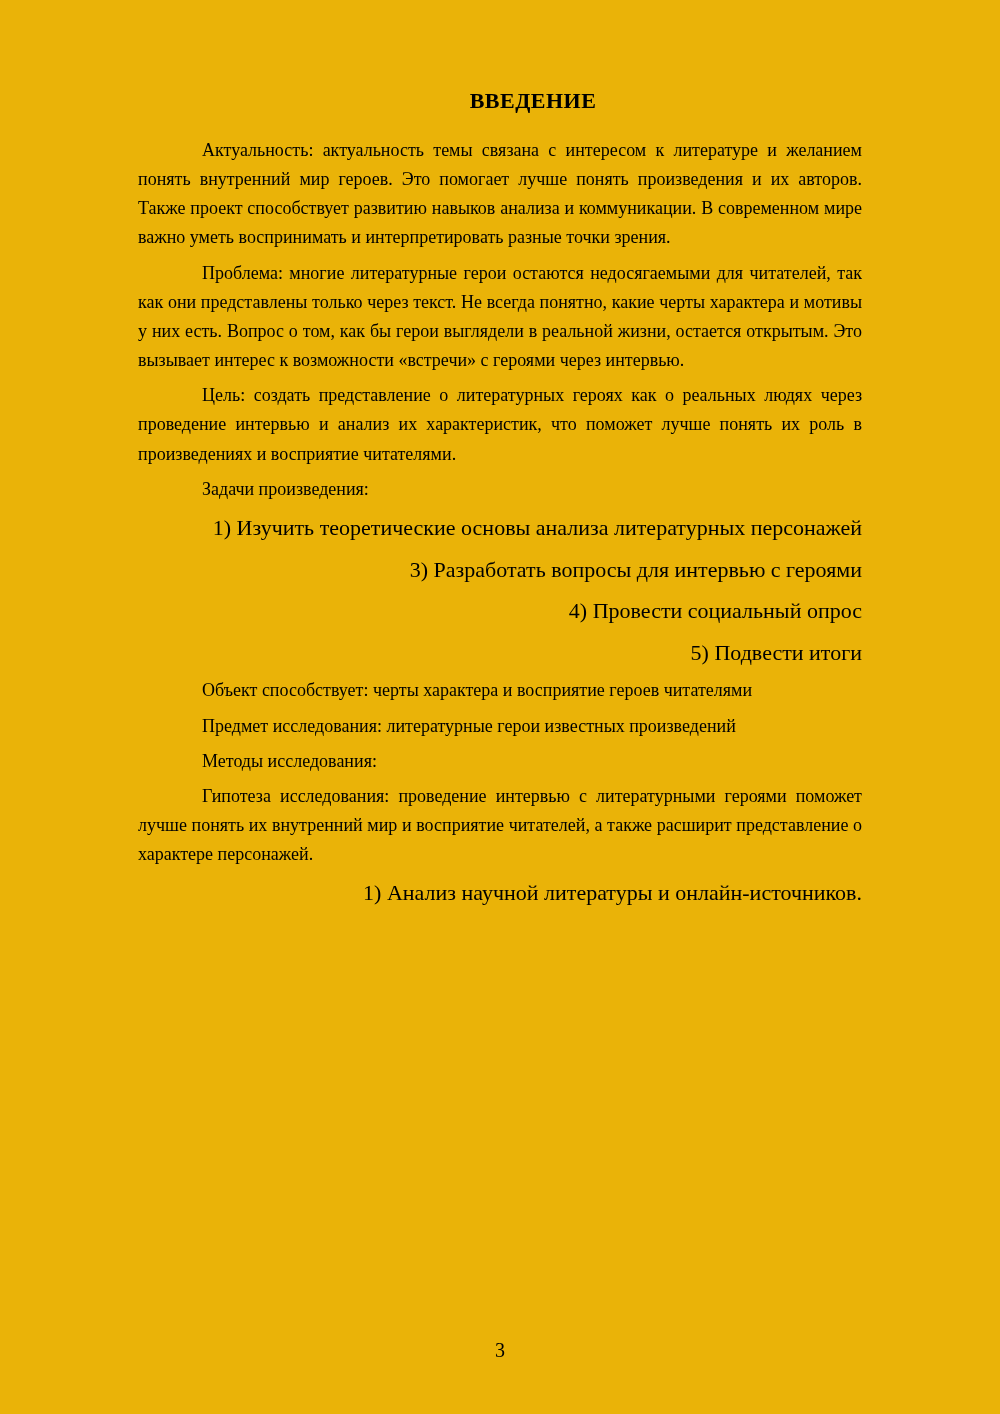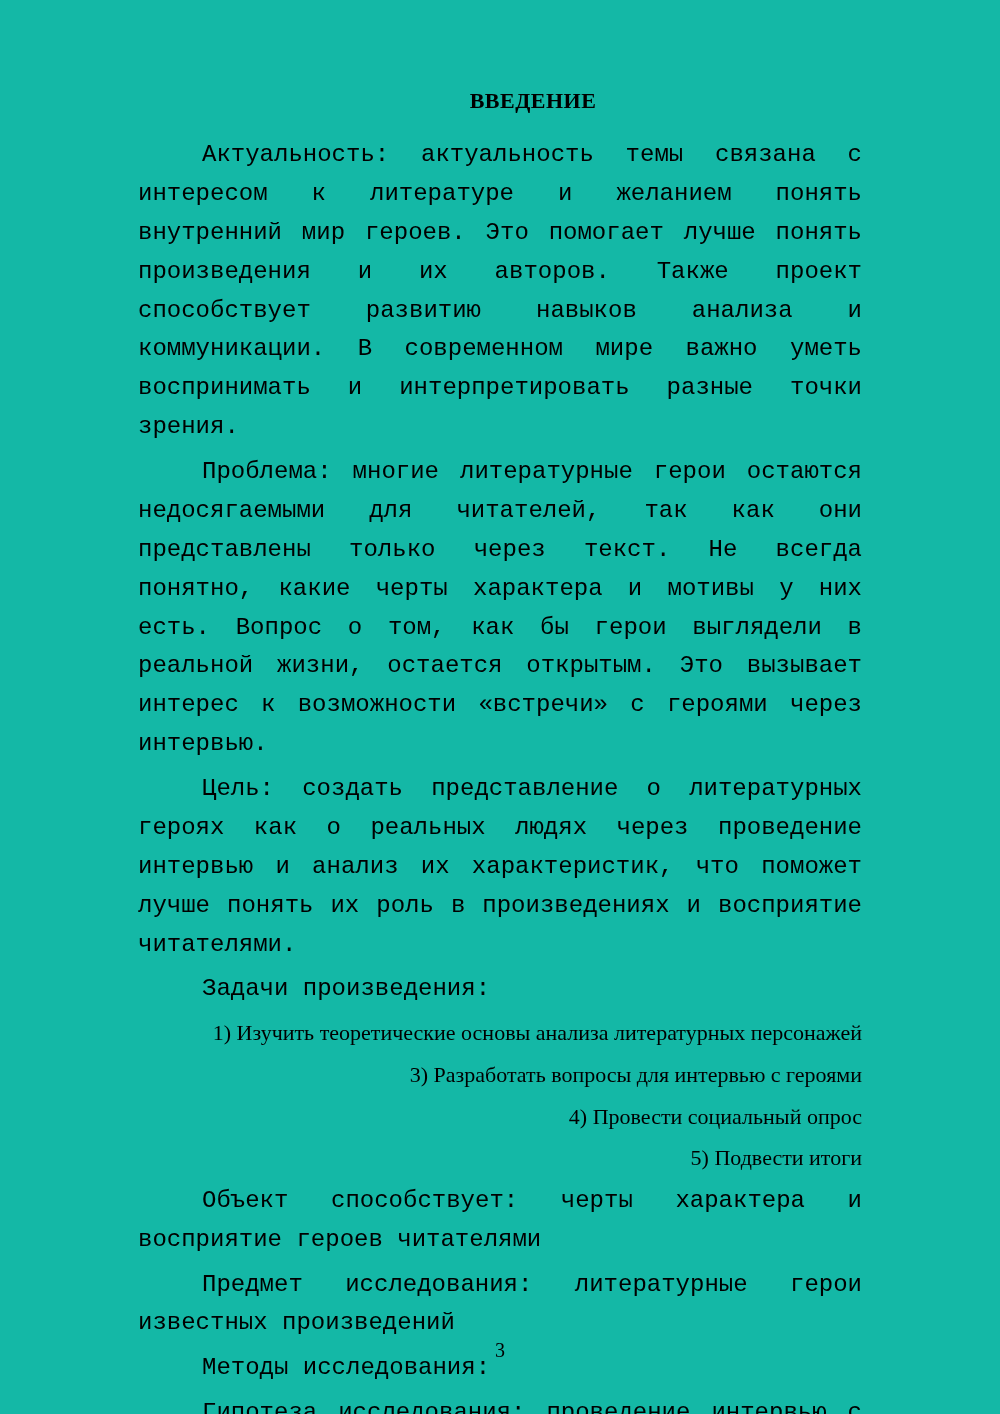--- a/index.html
+++ b/index.html
@@ -4,42 +4,41 @@
 <style>
   html, body {
     margin: 0;
     padding: 0;
     background: #ffffff;
   }
   .page {
     position: relative;
     width: 1000px;
     height: 1414px;
-    background: #14b8a6;
+    background: #eab308;
     margin: 0 auto;
     box-sizing: border-box;
     padding: 88px 72px 40px 138px;
     font-family: "Liberation Serif", "DejaVu Serif", serif;
     color: #000000;
   }
   .doc-title {
     text-align: center;
     font-weight: bold;
     font-size: 22px;
     letter-spacing: 0.5px;
     margin: 0 0 22px 0;
   }
   .para {
-    font-size: 24px;
+    font-size: 18px;
     line-height: 1.62;
     text-align: justify;
     text-indent: 64px;
     margin: 0 0 6px 0;
     padding-right: 66px;
-    font-family: Liberation Mono, monospace;
   }
   .para.last-line-natural {
     text-align-last: left;
   }
   .list-item {
     font-size: 22px;
     line-height: 1.62;
     text-align: right;
     text-indent: 38px;
     margin: 0 0 6px 0;

